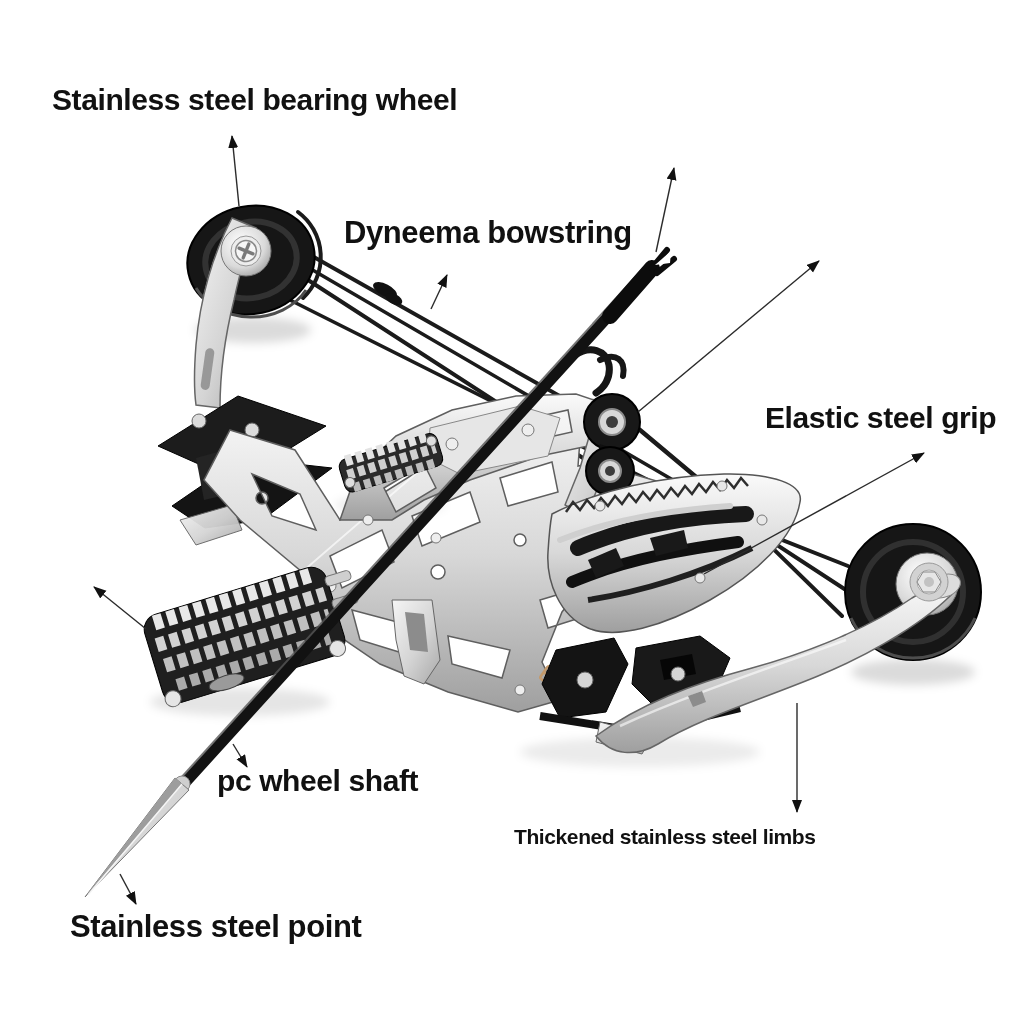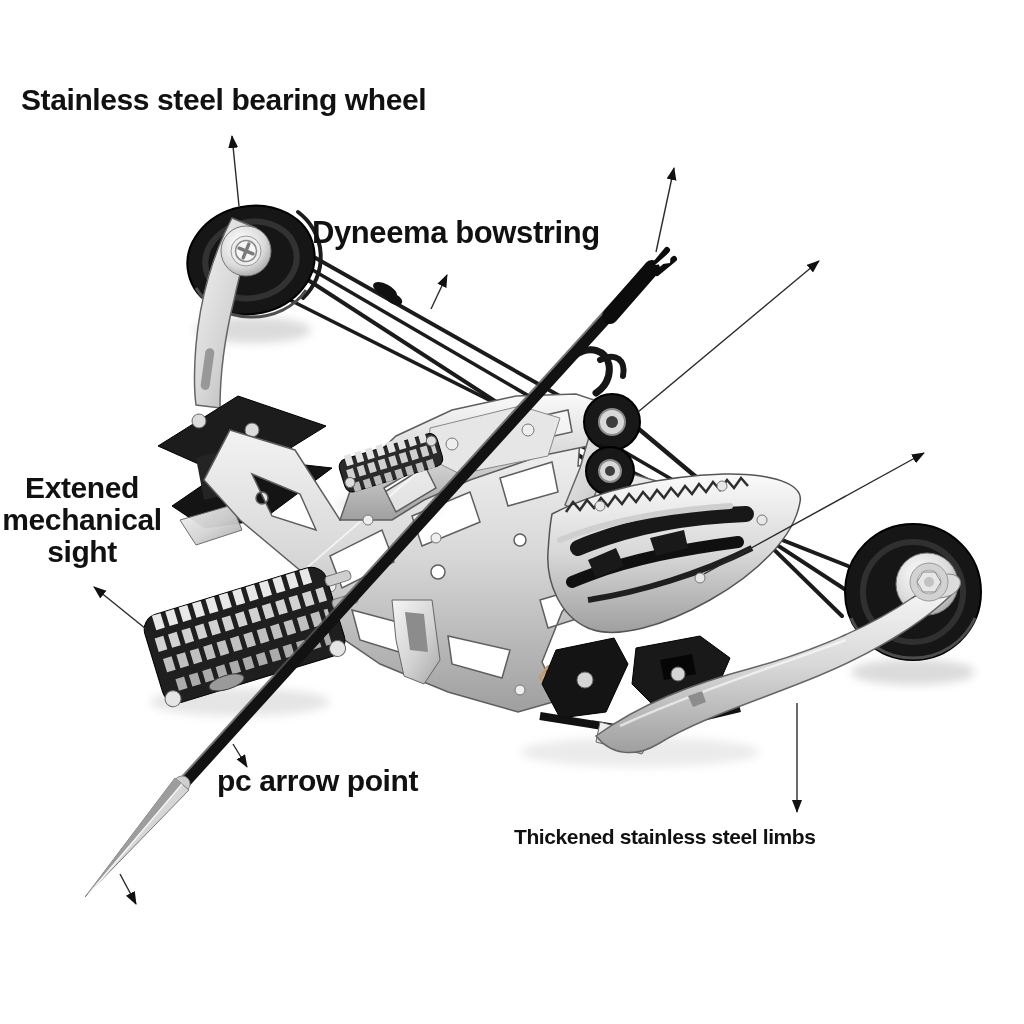--- a/index.html
+++ b/index.html
@@ -5,23 +5,23 @@
   html,body{margin:0;padding:0;background:#fff;}
   .stage{
     position:relative;width:1024px;height:1024px;background:#ffffff;
     overflow:hidden;font-family:"Liberation Sans",sans-serif;
   }
   .stage svg{position:absolute;left:0;top:0;}
   .lbl{
     position:absolute;color:#111;font-weight:700;font-size:30px;line-height:1.05;
     letter-spacing:-0.4px;white-space:nowrap;user-select:none;
   }
-  #lbl-bearing{left:21px;top:84px;text-align:right;}
+  #lbl-bearing{left:52px;top:84px;text-align:right;}
   #lbl-nock{left:609px;top:119px;}
-  #lbl-bowstring{left:312px;top:217px;font-size:31px;}
+  #lbl-bowstring{left:344px;top:217px;font-size:31px;}
   #lbl-pully{left:727px;top:207px;}
   #lbl-grip{left:765px;top:402px;}
   #lbl-sight{left:0px;top:472px;width:164px;text-align:center;white-space:normal;line-height:32px;}
   #lbl-sight span{display:block;}
   #lbl-shaft{left:217px;top:765px;}
   #lbl-point{left:70px;top:911px;font-size:31px;}
   #lbl-limbs{left:514px;top:826px;font-size:21px;}
 </style>
 </head>
 <body>
@@ -259,20 +259,17 @@
       <line x1="704" y1="574" x2="924" y2="453" marker-end="url(#ah)"></line>
       <line x1="146" y1="629" x2="94" y2="587" marker-end="url(#ah)"></line>
       <line x1="233" y1="744" x2="247" y2="767" marker-end="url(#ah)"></line>
       <line x1="120" y1="874" x2="136" y2="904" marker-end="url(#ah)"></line>
       <line x1="797" y1="703" x2="797" y2="812" marker-end="url(#ah)"></line>
     </g>
   </svg>
 
   <div class="lbl" id="lbl-bearing">Stainless steel bearing wheel</div>
   <div class="lbl" id="lbl-bowstring">Dyneema bowstring</div>
-  <div class="lbl" id="lbl-sight">
-    <span>Extened</span>
-    <span>mechanical</span>
-    <span>sight</span>
-  </div>
-  <div class="lbl" id="lbl-shaft">pc arrow point</div>
+  <div class="lbl" id="lbl-grip">Elastic steel grip</div>
+  <div class="lbl" id="lbl-shaft">pc wheel shaft</div>
+  <div class="lbl" id="lbl-point">Stainless steel point</div>
   <div class="lbl" id="lbl-limbs">Thickened stainless steel limbs</div>
 </div>
 
 </body></html>

